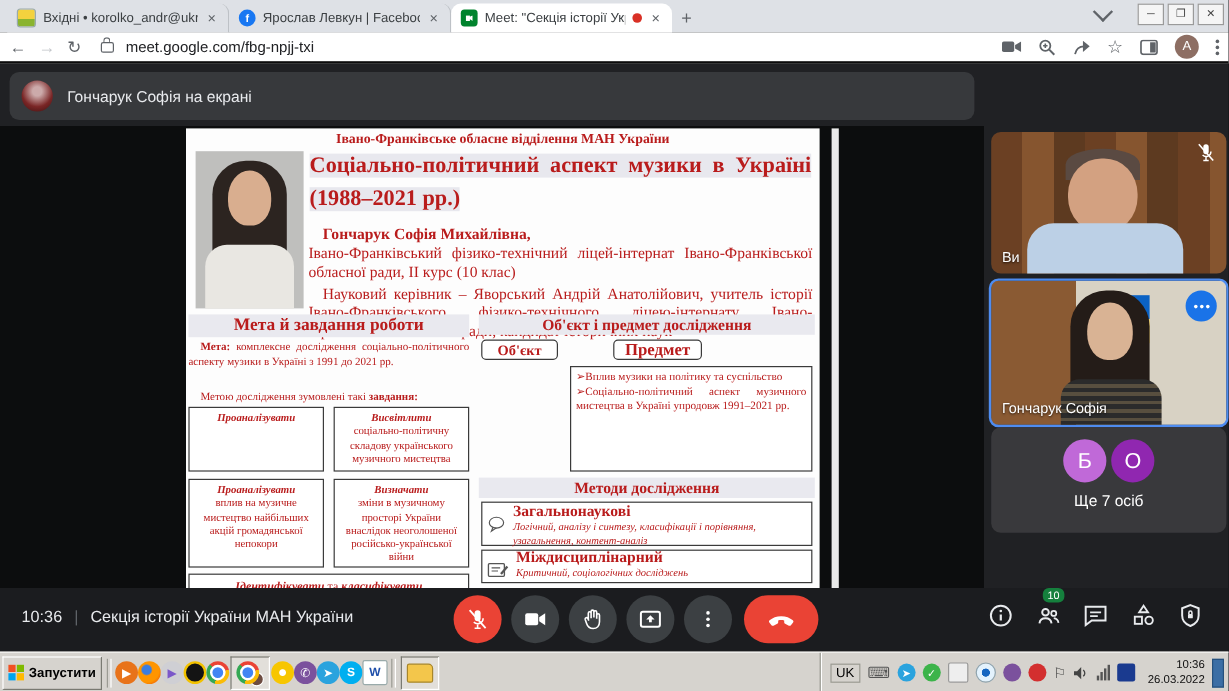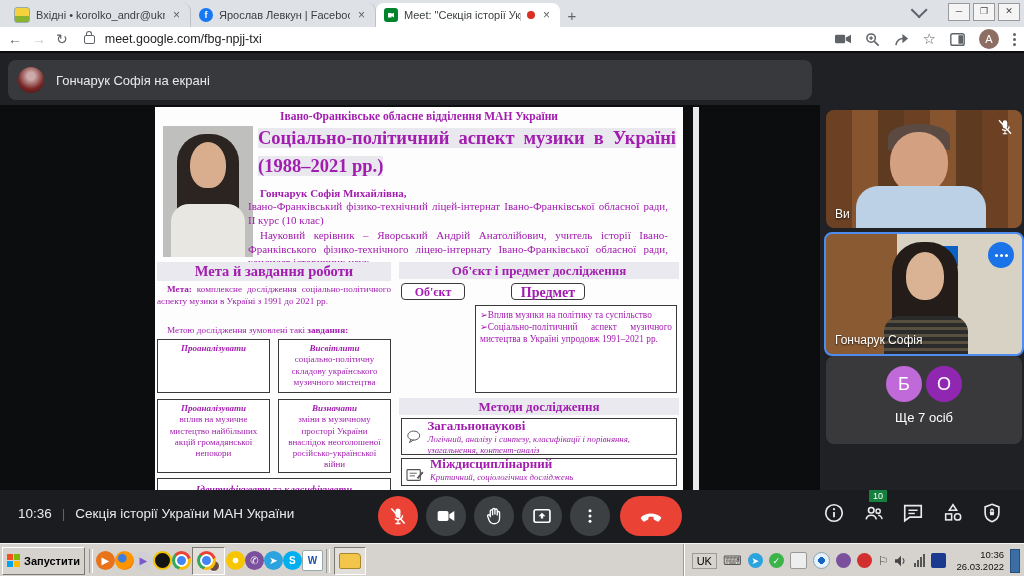--- a/index.html
+++ b/index.html
@@ -32,31 +32,31 @@
   #avatarA{width:20px;height:20px;border-radius:50%;background:#8d6e63;color:#fff;font-size:11px;display:flex;align-items:center;justify-content:center;}
   .kebab{display:inline-flex;flex-direction:column;gap:2px;}
   .kebab i{width:3px;height:3px;border-radius:50%;background:#5f6368;}
   
   #meet{position:absolute;left:0;top:53px;width:1024px;height:490px;background:#202124;}
   #stage{position:absolute;left:0;top:52px;width:820px;height:438px;background:#0c0d0e;}
   #banner{position:absolute;left:8px;top:7px;width:804px;height:40px;border-radius:8px;background:#37393c;display:flex;align-items:center;gap:12px;padding:0 10px;box-sizing:border-box;}
   #banner .bav{width:26px;height:26px;border-radius:50%;background:radial-gradient(circle at 50% 35%,#caa 18%,#7a2626 60%,#3a0f0f);}
   #banner .btxt{color:#e8eaed;font-size:13px;}
   
-  #slide{position:absolute;left:155px;top:54px;width:528px;height:385px;background:#fdfdfd;color:#a21caf;
+  #slide{position:absolute;left:155px;top:54px;width:528px;height:385px;background:#fdfdfd;color:#b91c1c;
     font-family:"Liberation Serif",serif;overflow:hidden;}
   #scrollstrip{position:absolute;left:693px;top:54px;width:6px;height:385px;background:#e9e9e9;}
   .org{position:absolute;left:0;top:3px;width:100%;text-align:center;font-weight:bold;font-size:11.5px;}
   #photo{position:absolute;left:8px;top:19px;width:90px;height:131px;background:#bfbfbd;overflow:hidden;}
   #photo .hair{position:absolute;left:14px;top:8px;width:62px;height:108px;border-radius:28px 28px 8px 8px;background:#2c2420;}
   #photo .face{position:absolute;left:27px;top:16px;width:36px;height:46px;border-radius:50% 50% 45% 45%;background:#d9ae8f;}
   #photo .shirt{position:absolute;left:8px;top:78px;width:74px;height:60px;border-radius:18px 18px 0 0;background:#e9e7e2;}
   .slidetitle{position:absolute;left:103px;top:18px;width:418px;font-weight:bold;font-size:18.5px;line-height:1.5;text-align:justify;}
   .slidetitle span{background:#e8e8ee;}
-  .authors{position:absolute;left:93px;top:80px;width:420px;font-size:11px;line-height:1.22;text-align:justify;}
+  .authors{position:absolute;left:102px;top:80px;width:420px;font-size:13px;line-height:1.22;text-align:justify;}
   .authors .nm{font-weight:bold;display:block;text-indent:12px;}
   .authors .adv{display:block;text-indent:12px;margin-top:2px;}
   .colhdr{position:absolute;background:#e9e9ef;text-align:center;font-weight:bold;}
   .box{position:absolute;border:1px solid #3a3a3a;box-sizing:border-box;background:#fff;}
   .lead{font-weight:bold;font-style:italic;}
   .taskbox{font-size:9px;text-align:center;line-height:1.25;padding:3px 3px;}
   .methname{font-weight:bold;font-size:13px;}
   .methdesc{font-style:italic;font-size:8.8px;line-height:1.2;}
   .mic-ic{position:absolute;display:flex;}
   
@@ -77,21 +77,21 @@
   .pcirc{position:absolute;top:10px;width:36px;height:36px;border-radius:50%;color:#fff;font-size:18px;display:flex;align-items:center;justify-content:center;}
   #tile3 .more7{position:absolute;width:100%;top:54px;text-align:center;color:#fff;font-size:13px;}
   
   #bottombar{position:absolute;left:0;top:437px;width:1024px;height:53px;background:#1b1c1f;display:flex;align-items:center;}
   #meetstatus{position:absolute;left:18px;top:16px;display:flex;align-items:center;gap:10px;color:#e8eaed;font-size:13.5px;}
   #meetstatus .sep{color:#5f6368;}
   .cbtn{position:absolute;top:6px;width:40px;height:40px;border-radius:50%;background:#3c4043;display:flex;align-items:center;justify-content:center;}
   .cbtn.red{background:#ea4335;}
   #endcall{position:absolute;top:6px;width:62px;height:40px;border-radius:20px;background:#ea4335;display:flex;align-items:center;justify-content:center;}
   .ricon{position:absolute;top:12px;color:#e8eaed;}
-  #peoplebadge{position:absolute;left:869px;top:0px;background:#15803d;color:#fff;font-size:9px;border-radius:0;padding:1px 4px;}
+  #peoplebadge{position:absolute;left:869px;top:0px;background:#15803d;color:#fff;font-size:9px;border-radius:5px;padding:1px 4px;}
   
   #taskbar{position:absolute;left:0;top:543px;width:1024px;height:33px;background:#d6d3ce;border-top:1px solid #f5f4f2;display:flex;align-items:center;font-size:11px;justify-content:flex-end;}
   .tbtn{height:26px;margin:0 1px;display:flex;align-items:center;gap:4px;padding:0 4px;
     border-top:1px solid #fff;border-left:1px solid #fff;border-right:1px solid #7a7a72;border-bottom:1px solid #7a7a72;background:#d6d3ce;}
   .tbtn.pressed{border-top:1px solid #7a7a72;border-left:1px solid #7a7a72;border-right:1px solid #fff;border-bottom:1px solid #fff;background:#e2dfda;}
   .tsep{width:2px;height:24px;border-left:1px solid #9b9b93;border-right:1px solid #fff;margin:0 3px;}
   .qicon{width:19px;height:19px;border-radius:50%;flex:none;position:relative;display:flex;align-items:center;justify-content:center;font-size:10px;color:#fff;}
   .chromeball{background:conic-gradient(from -45deg,#ea4335 0 120deg,#fbbc05 0 240deg,#34a853 0 360deg);}
   .chromeball:after{content:"";width:9px;height:9px;border-radius:50%;background:#4285f4;border:2px solid #fff;}
   #startlogo{display:grid;grid-template-columns:6px 6px;grid-template-rows:6px 6px;gap:1px;}

